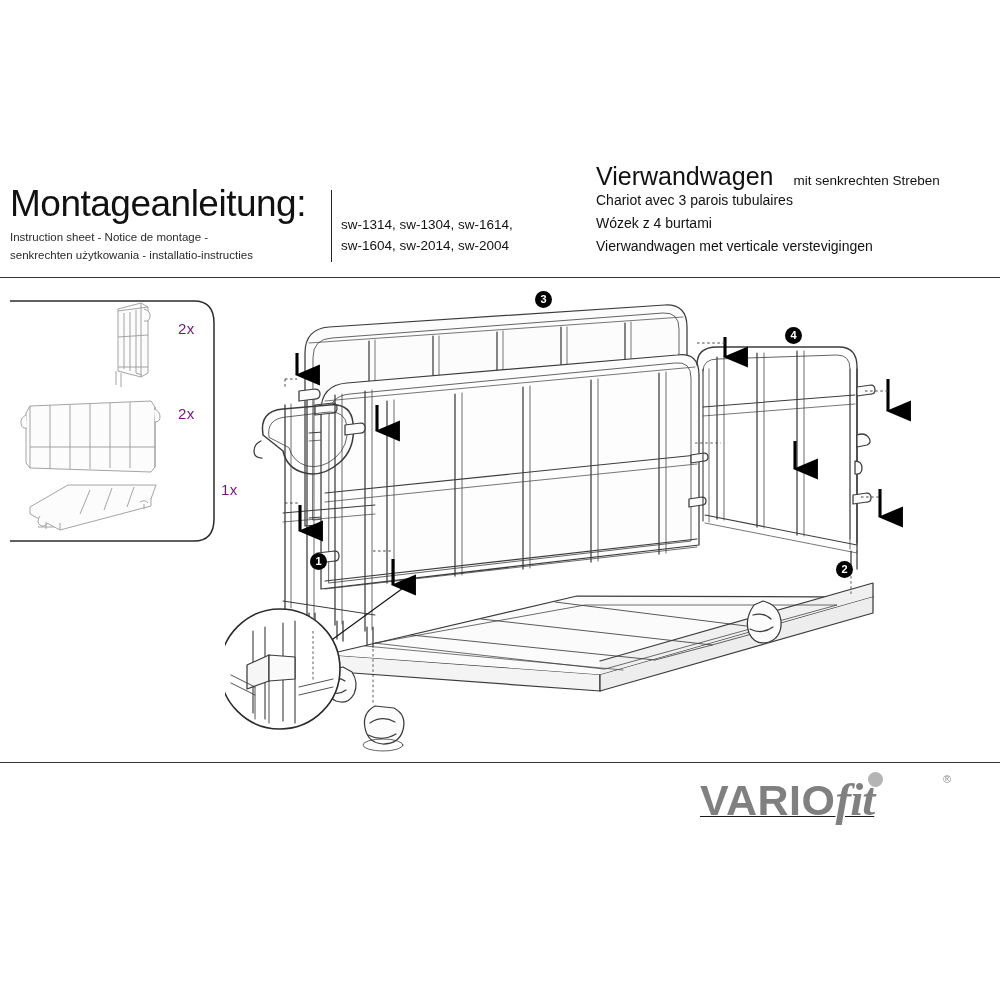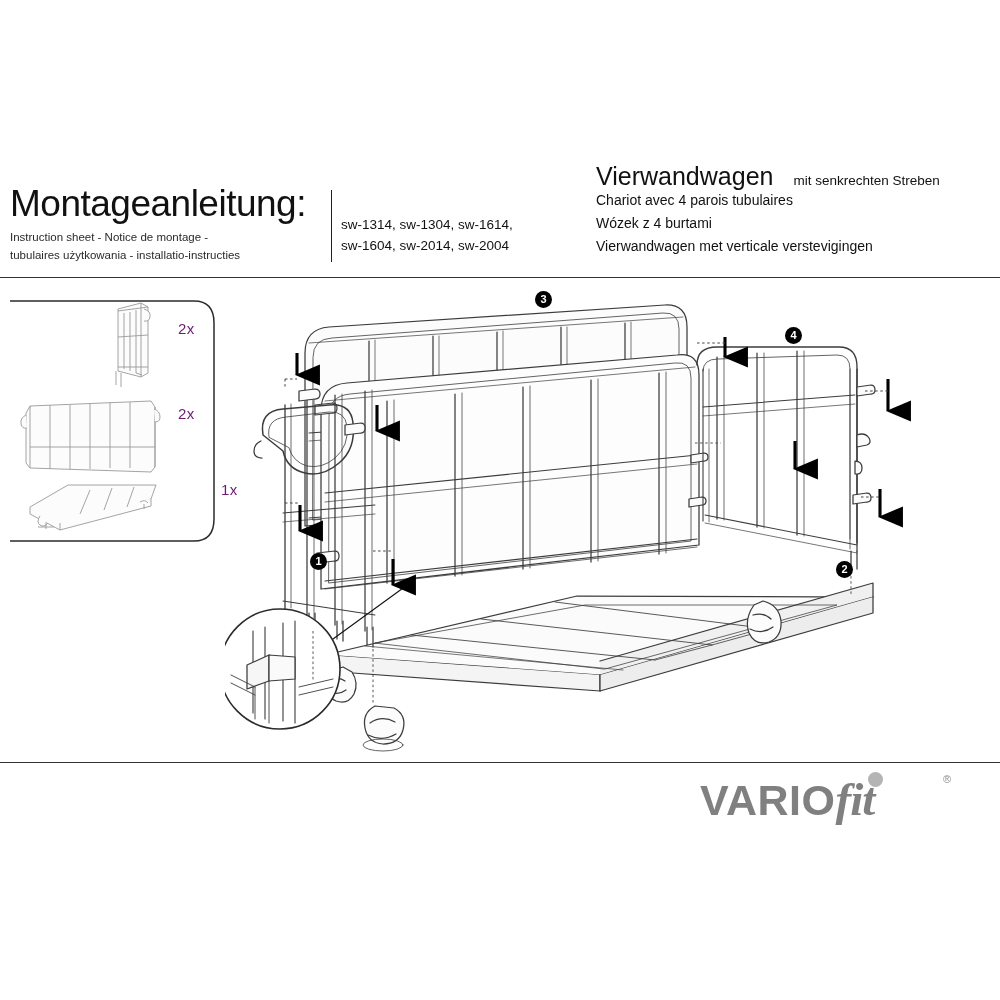--- a/index.html
+++ b/index.html
@@ -148,20 +148,21 @@
   #callout-3 { left: 535px; top: 291px; }
   #callout-4 { left: 785px; top: 327px; }
 
   
   #logo {
     position: absolute;
     left: 700px;
     top: 776px;
     height: 62px;
     width: 270px;
+    text-decoration: underline;
   }
   #logo-inner {
     position: relative;
     white-space: nowrap;
     line-height: 1;
   }
   #logo-vario {
     font-size: 43px;
     font-weight: 700;
     color: #808080;
@@ -194,36 +195,36 @@
 </style>
 </head>
 <body>
 
 <div id="header">
 
   <div id="title-block">
     <div id="main-title">Montageanleitung:</div>
     <div id="subtitle-block">
       <div class="subtitle-line">Instruction sheet - Notice de montage  -</div>
-      <div class="subtitle-line">tubulaires użytkowania - installatio-instructies</div>
+      <div class="subtitle-line">senkrechten użytkowania - installatio-instructies</div>
     </div>
   </div>
 
   <div id="model-divider"></div>
 
   <div id="model-numbers">
     <div>sw-1314, sw-1304, sw-1614,</div>
     <div>sw-1604, sw-2014, sw-2004</div>
   </div>
 
   <div id="product-block">
     <div id="product-title-row">
       <span id="product-title">Vierwandwagen</span><span id="product-title-sub">mit senkrechten Streben</span>
     </div>
-    <div class="product-line">Chariot avec 4 parois tubulaires</div>
+    <div class="product-line">Chariot avec 3 parois tubulaires</div>
     <div class="product-line">Wózek z 4 burtami</div>
     <div class="product-line">Vierwandwagen met verticale verstevigingen</div>
   </div>
 </div>
 
 <div class="rule" id="rule-top"></div>
 <div class="rule" id="rule-bottom"></div>
 
 <svg id="parts-box" viewBox="0 0 213 248">
   <g fill="none" stroke="#2b2b2b" stroke-width="1.5">

